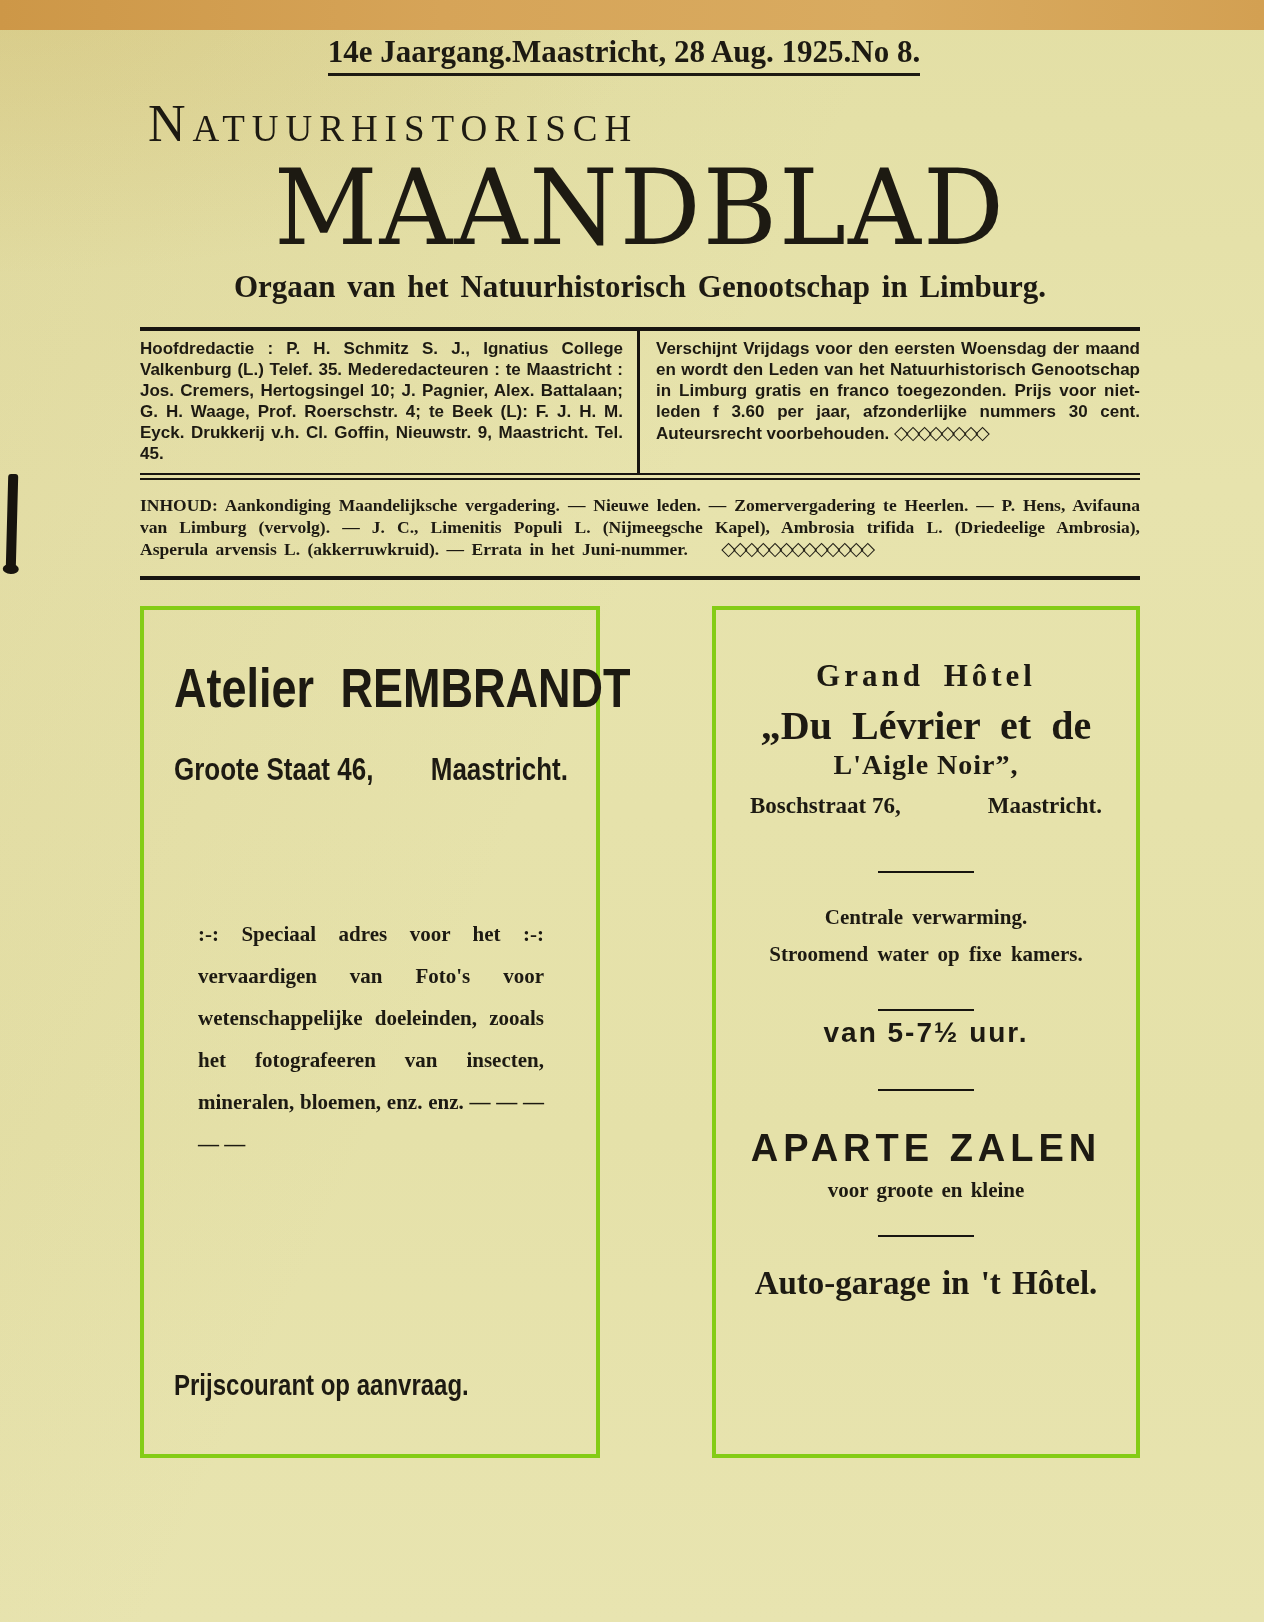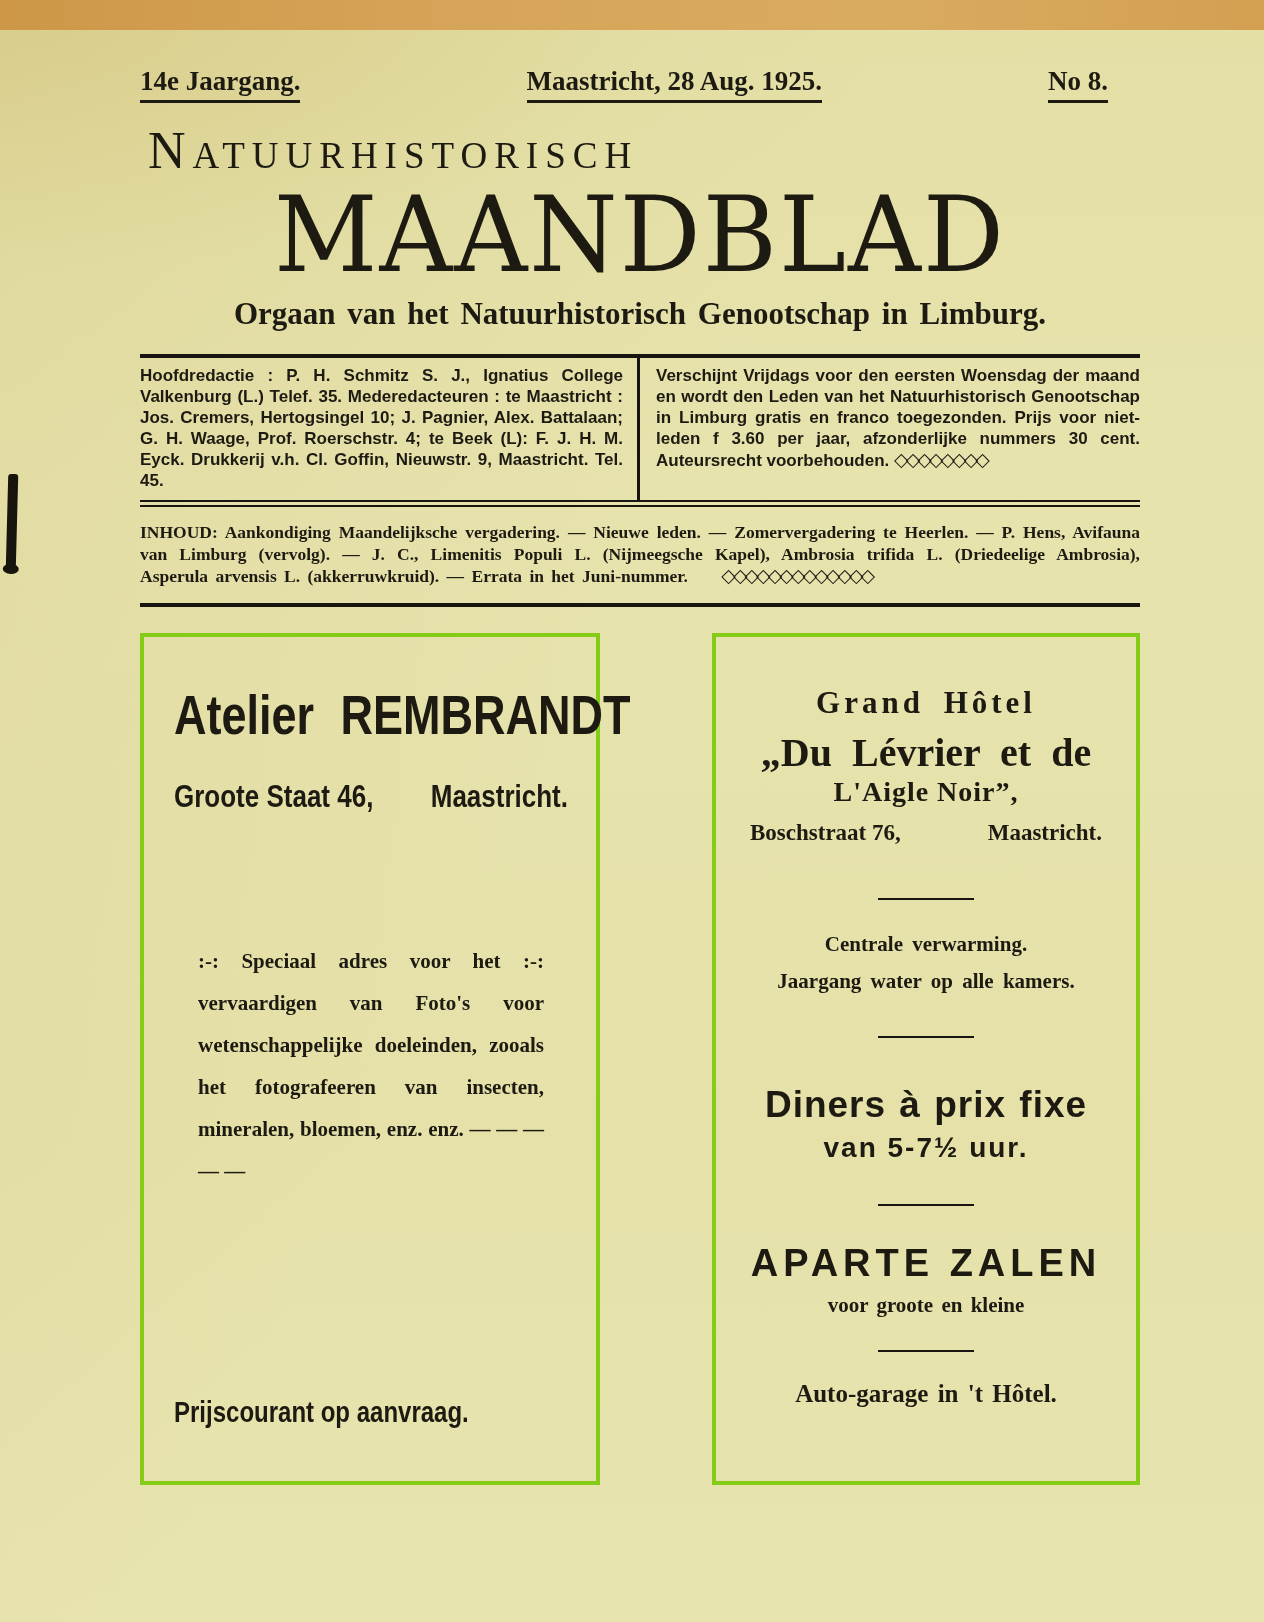--- a/index.html
+++ b/index.html
@@ -23,22 +23,22 @@
     background:#17140e;border-radius:3px;transform:rotate(1.5deg);
   }
   .ink-mark:after{
     content:"";position:absolute;bottom:-4px;left:-3px;width:16px;height:10px;
     background:#17140e;border-radius:50%;
   }
   .page{padding:0 124px 0 140px;position:relative;}
 
   
   .issue-row{
-    display:flex;justify-content:space-between;align-items:baseline;
-    padding-top:66px;font-weight:bold;font-size:27px;
+    display:flex;justify-content:center;align-items:baseline;
+    padding-top:34px;font-weight:bold;font-size:31px;
   }
   .issue-row .u{border-bottom:3px solid #1d1a12;padding-bottom:3px;}
   .issue-row .right{margin-right:32px;}
 
   .super-title{
     margin-top:18px;margin-left:8px;
     font-size:37px;letter-spacing:7px;font-weight:500;
   }
   .super-title::first-letter{font-size:52px;}
 
@@ -114,21 +114,21 @@
   .mr2{margin:42px auto 0;}
   .mr3{margin:40px auto 0;}
   .mr4{margin:32px auto 0;}
   .hotel-feat1{margin-top:32px;font-weight:bold;font-size:21px;word-spacing:4px;}
   .hotel-feat2{margin-top:12px;font-weight:bold;font-size:21px;word-spacing:4px;}
   .diners1{margin-top:46px;font-weight:bold;font-size:37px;letter-spacing:1px;word-spacing:2px;}
   .diners2{margin-top:6px;font-weight:bold;font-size:28px;letter-spacing:2px;}
   .zalen1{margin-top:36px;font-weight:bold;font-size:38px;letter-spacing:5px;}
   .zalen2{margin-top:8px;font-weight:bold;font-size:21px;word-spacing:3px;}
   .zalen3{margin-top:4px;font-weight:bold;font-size:30px;letter-spacing:3px;}
-  .garage{margin-top:28px;font-weight:bold;font-size:25px;word-spacing:3px;}
+  .garage{margin-top:28px;font-weight:bold;font-size:33px;word-spacing:3px;}
 </style>
 </head>
 <body>
 
 <div class="orange-band"></div>
 <div class="ink-mark"></div>
 
 <div class="page">
 
   <div class="issue-row">
@@ -171,23 +171,22 @@
     <div class="ad-box ad-right">
       <div class="hotel-name1">Grand Hôtel</div>
       <div class="hotel-name2">„Du Lévrier et de</div>
       <div class="hotel-name3">L'Aigle Noir”,</div>
       <div class="hotel-address">
         <span>Boschstraat 76,</span>
         <span>Maastricht.</span>
       </div>
       <div class="mini-rule mr1"></div>
       <div class="hotel-feat1">Centrale verwarming.</div>
-      <div class="hotel-feat2">Jaargang water op alle kamers.</div>
+      <div class="hotel-feat2">Stroomend water op fixe kamers.</div>
       <div class="mini-rule mr2"></div>
-      <div class="diners1 sans">Diners à prix fixe</div>
       <div class="diners2 sans">van 5-7½ uur.</div>
       <div class="mini-rule mr3"></div>
       <div class="zalen1 sans">APARTE ZALEN</div>
       <div class="zalen2">voor groote en kleine</div>
       <div class="mini-rule mr4"></div>
       <div class="garage">Auto-garage in 't Hôtel.</div>
     </div>
 
   </div>
 </div>

